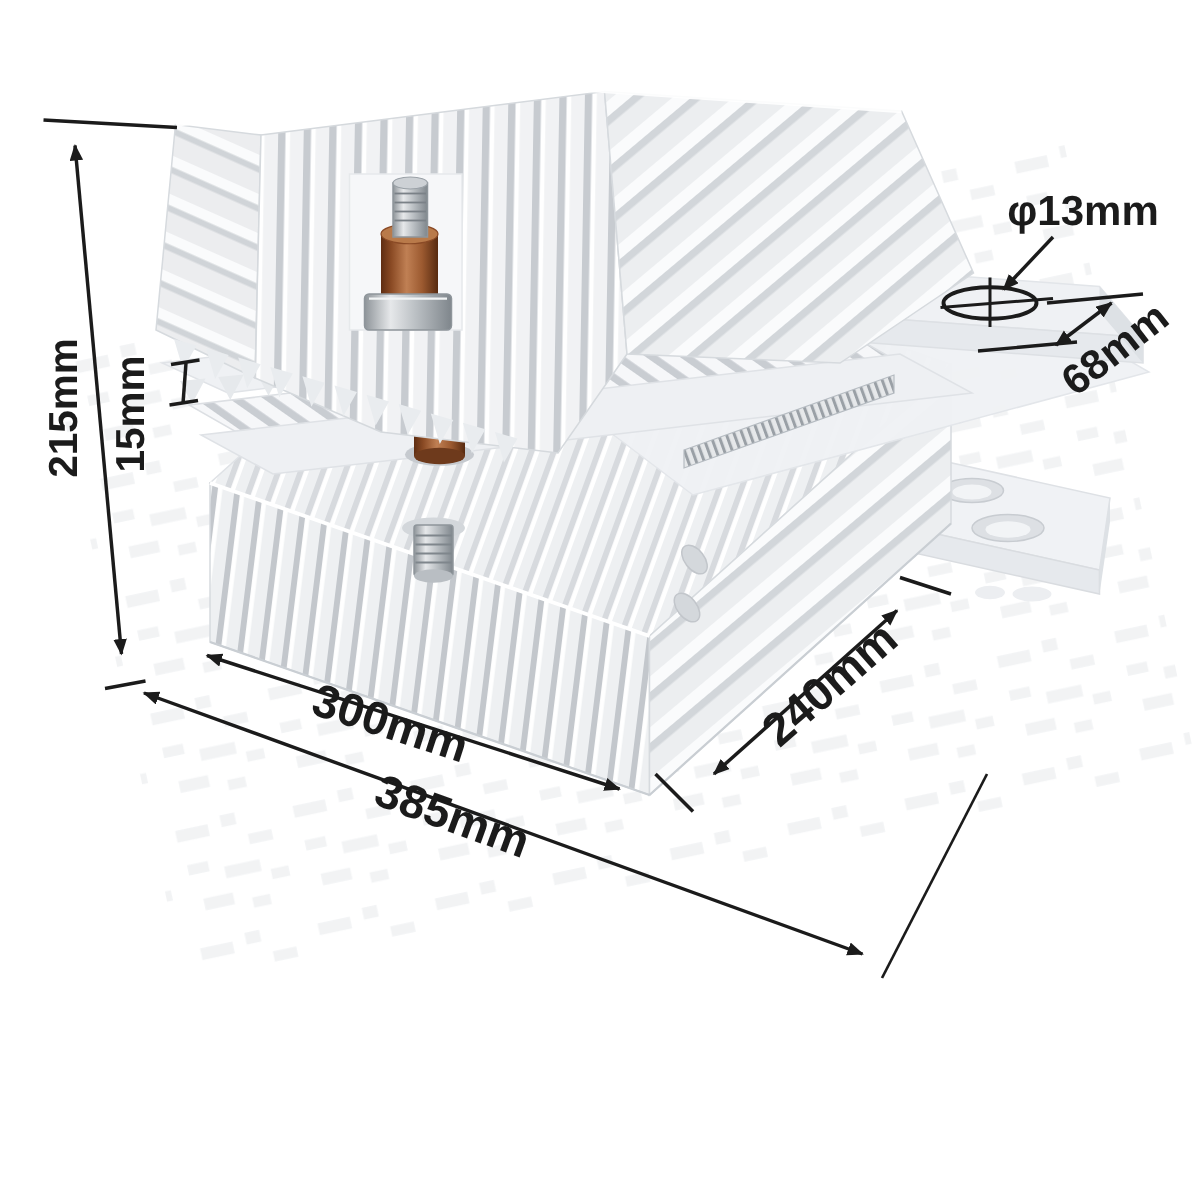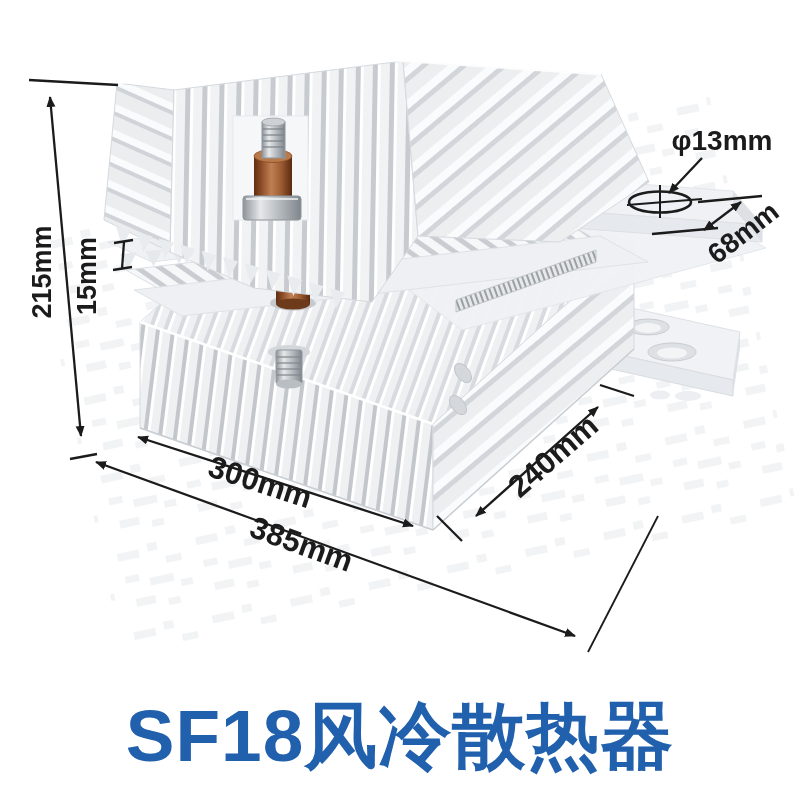--- a/index.html
+++ b/index.html
@@ -221,15 +221,14 @@
     <text class="dim-label dim-side" text-anchor="middle" transform="translate(51,272) rotate(-90)">215mm</text>
     <text class="dim-label dim-side" text-anchor="middle" transform="translate(96,276) rotate(-90)">15mm</text>
     <text class="dim-label dim-med" text-anchor="middle" transform="translate(722,150)">φ13mm</text>
     <text class="dim-label dim-med" text-anchor="middle" transform="translate(749,240) rotate(-38)">68mm</text>
     <text class="dim-label dim-big" text-anchor="middle" transform="translate(257,492) rotate(18)">300mm</text>
     <text class="dim-label dim-big" text-anchor="middle" transform="translate(560,464) rotate(-41)">240mm</text>
     <text class="dim-label dim-big" text-anchor="middle" transform="translate(298,554) rotate(20)">385mm</text>
   </g>
 </svg>
 
-<div id="product-title">SF18风冷散热器</div>
 
 </div>
 
 </body></html>

